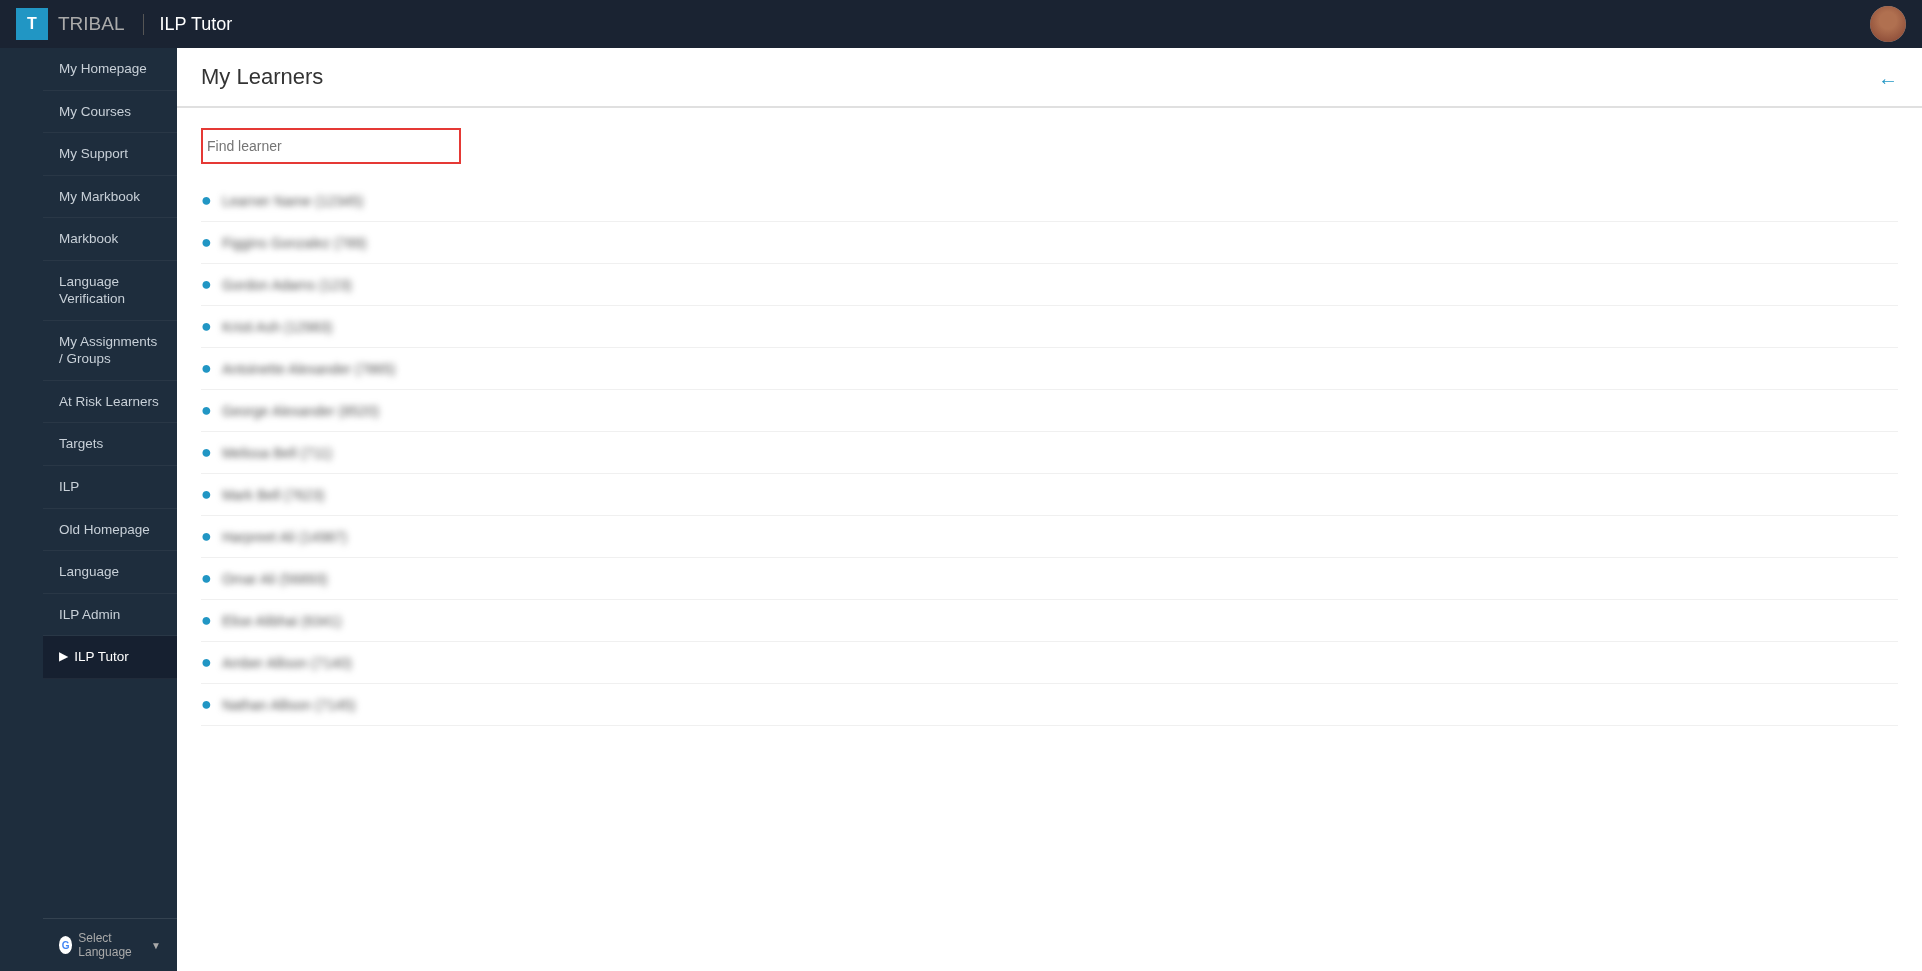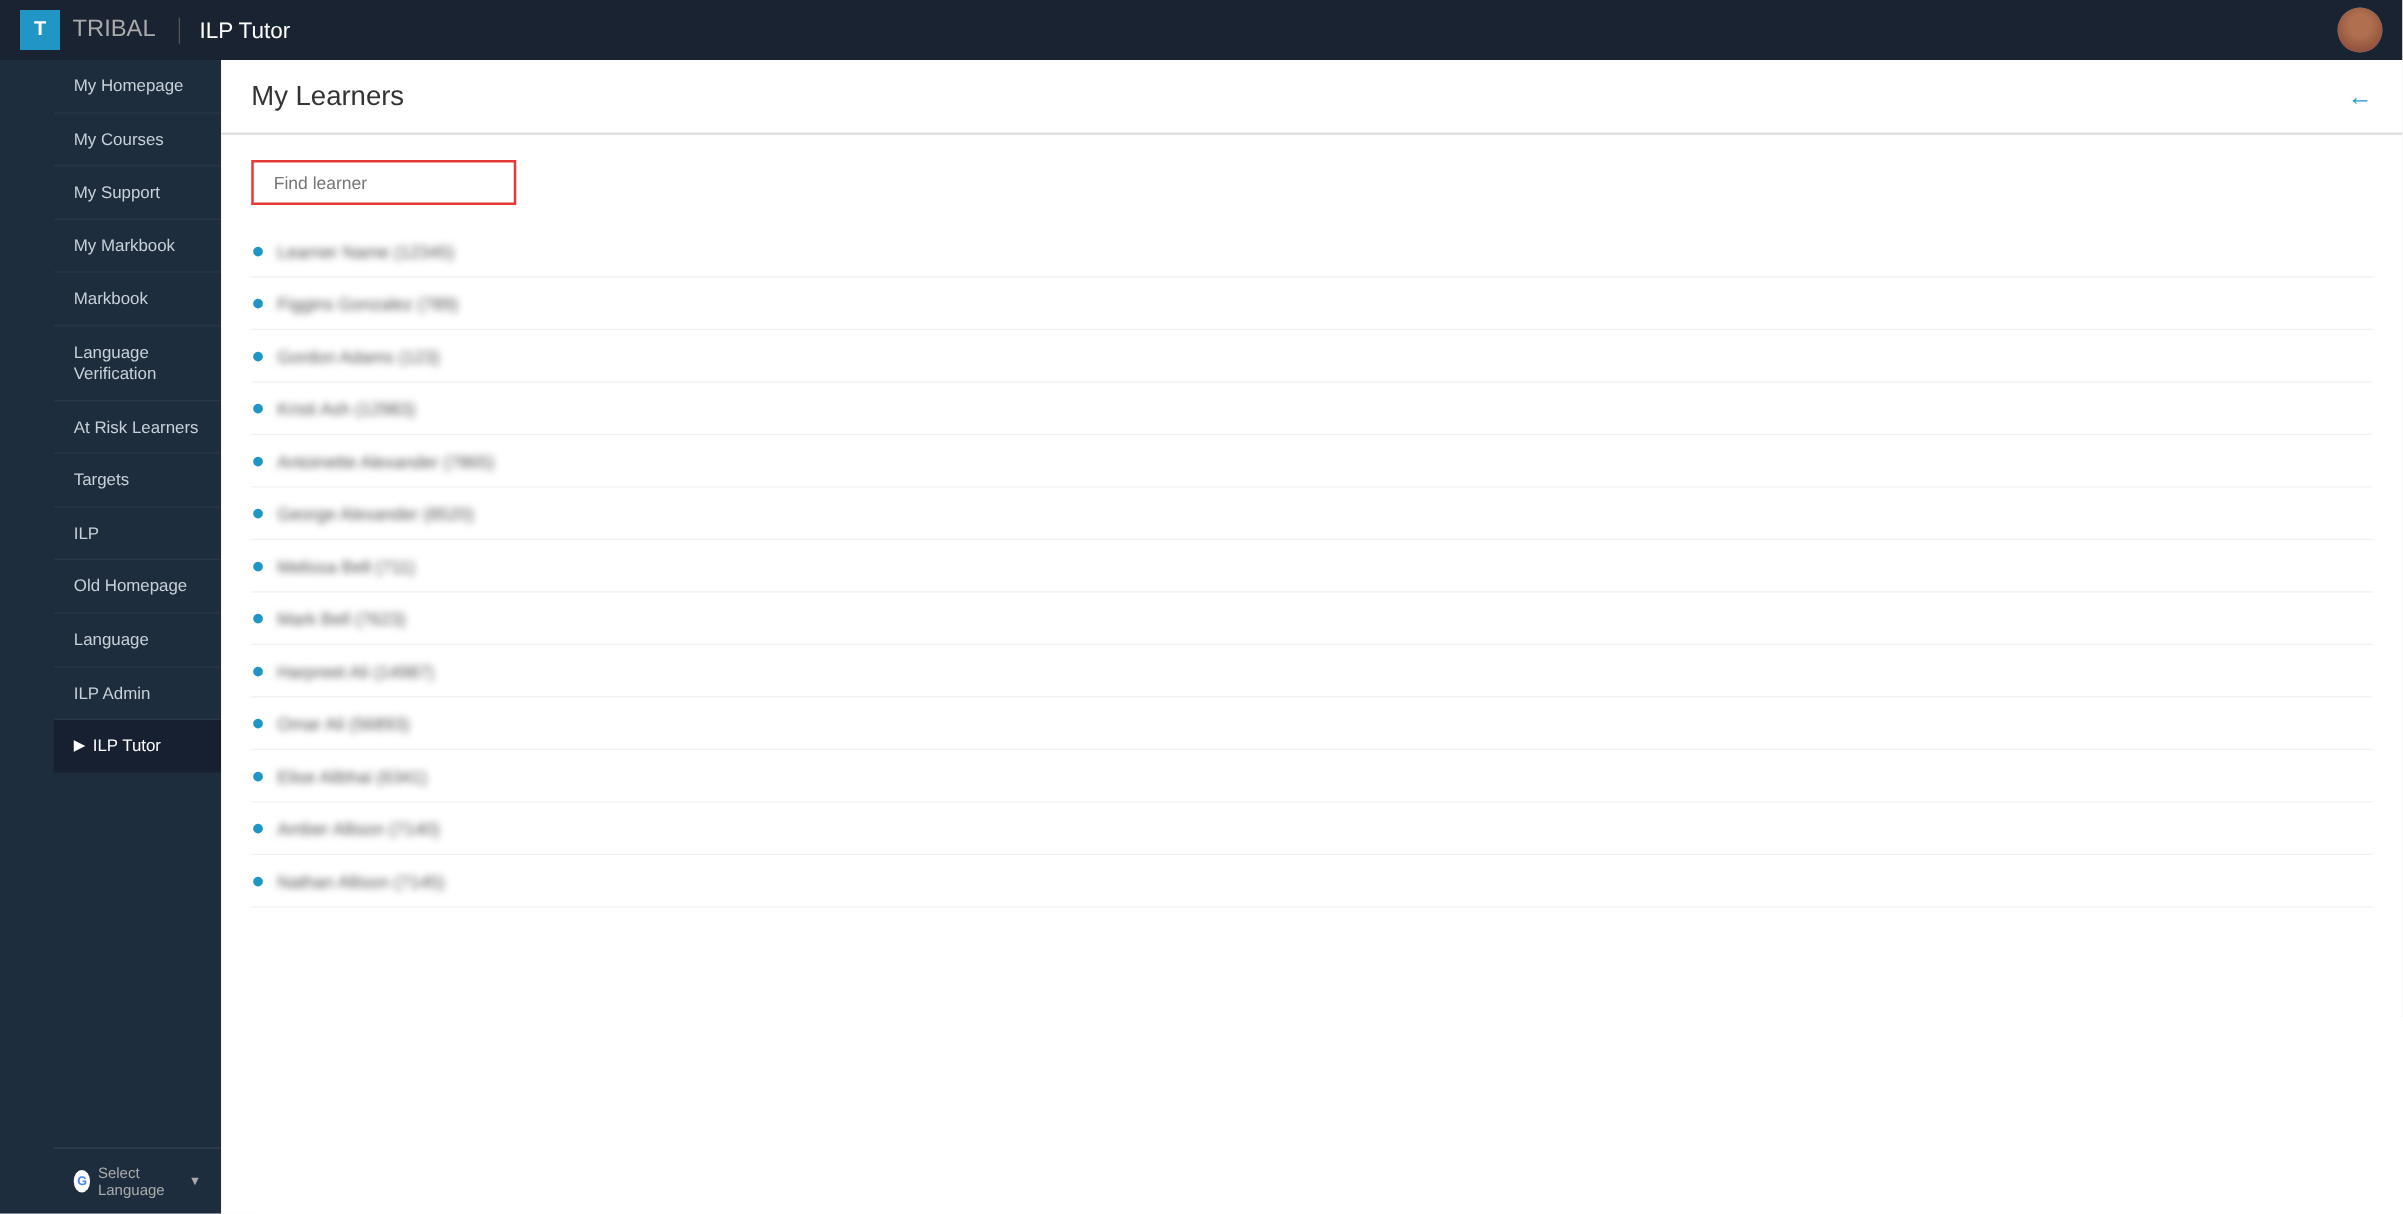--- a/index.html
+++ b/index.html
@@ -165,24 +165,24 @@
       padding: 20px 24px;
       background: white;
     }
 
     
     .search-container {
       margin-bottom: 16px;
     }
     .search-input {
       border: 2px solid #e53935;
-      padding: 8px 16px;
+      padding: 8px 4px;
       font-size: 14px;
       color: #999;
-      width: 212px;
+      width: 260px;
       outline: none;
       background: white;
     }
 
     
     .learner-list {
       list-style: none;
     }
     .learner-item {
       display: flex;
@@ -235,20 +235,23 @@
       <div class="sidebar-item">
         <span>My Markbook</span>
       </div>
       <div class="sidebar-item">
         <span>Markbook</span>
       </div>
       <div class="sidebar-item">
         <span>Language Verification</span>
       </div>
       <div class="sidebar-item">
+        <span>My Assignments / Groups</span>
+      </div>
+      <div class="sidebar-item">
         <span>At Risk Learners</span>
       </div>
       <div class="sidebar-item">
         <span>Targets</span>
       </div>
       <div class="sidebar-item">
         <span>ILP</span>
       </div>
       <div class="sidebar-item">
         <span>Old Homepage</span>

